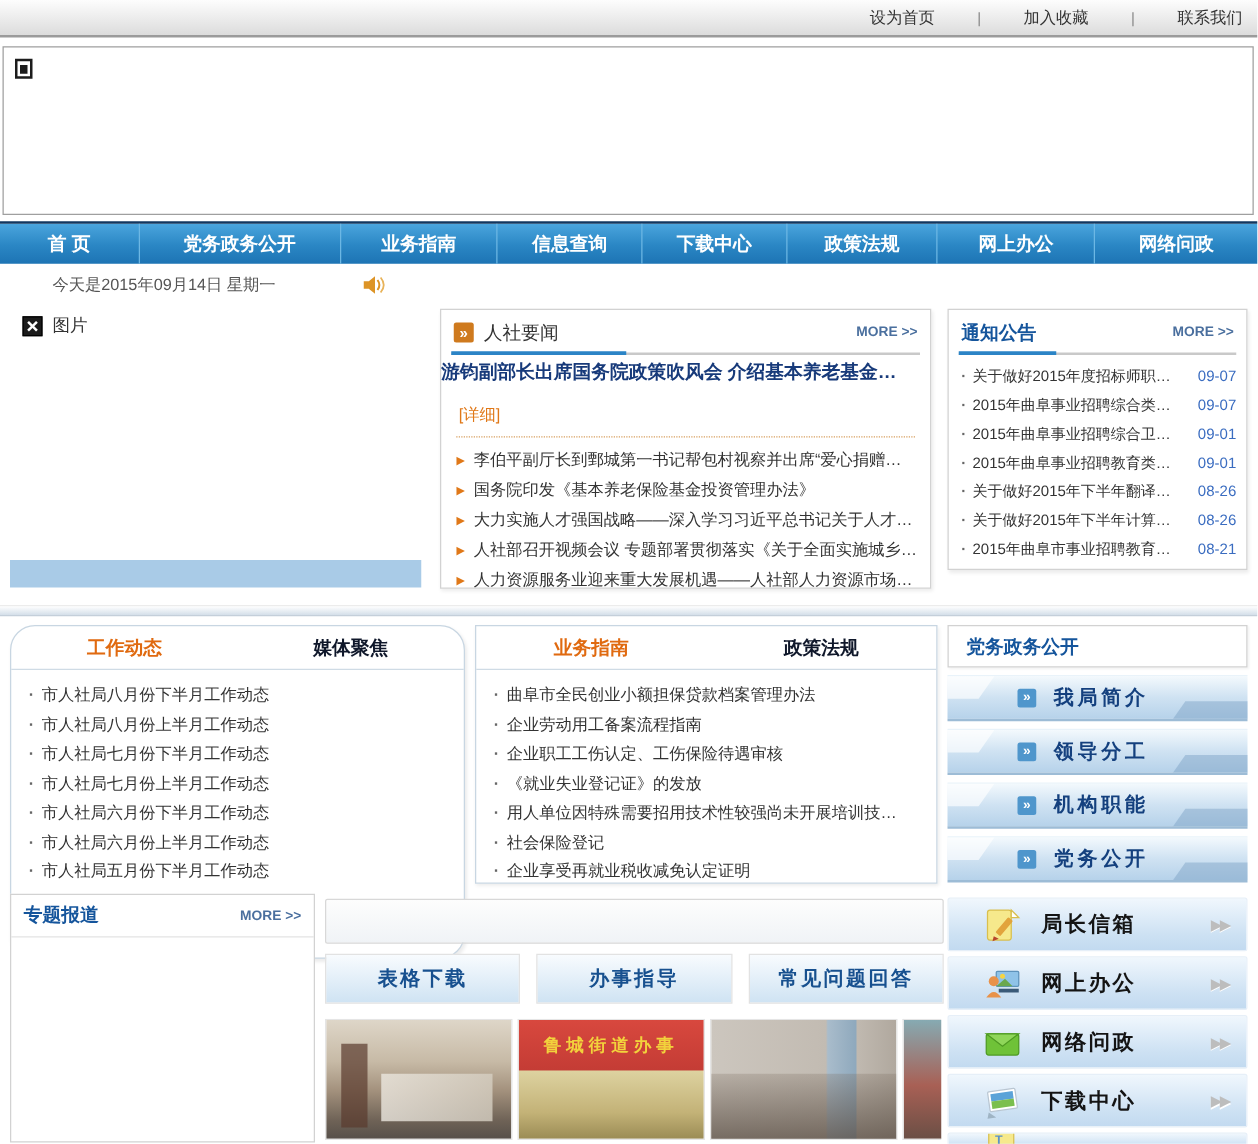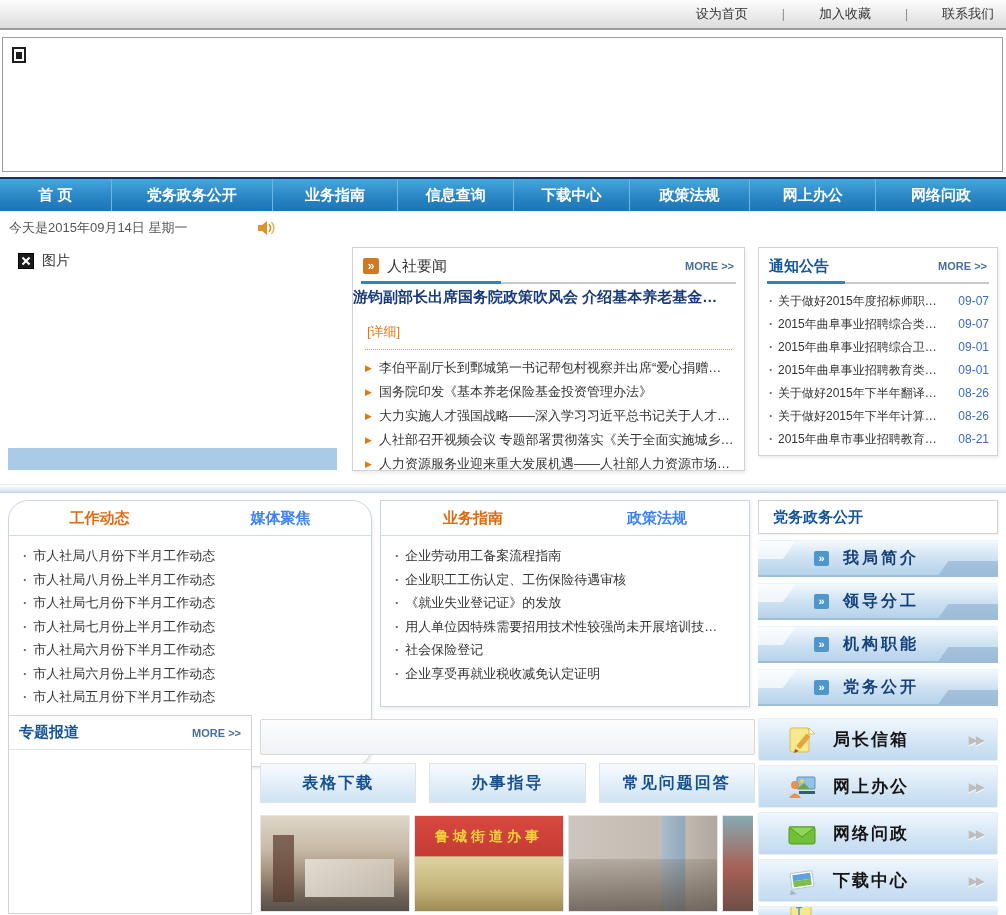--- a/index.html
+++ b/index.html
@@ -29,21 +29,21 @@
     color:#fff; font-size:15px; font-weight:bold; border-left:1px solid #6cb7e4; }
   .nav-item:first-child { border-left:none; }
   .nav-item:nth-child(1){flex:0 0 11%;} .nav-item:nth-child(2){flex:0 0 16%;}
   .nav-item:nth-child(3){flex:0 0 12.5%;} .nav-item:nth-child(4){flex:0 0 11.5%;}
   .nav-item:nth-child(5){flex:0 0 11.5%;} .nav-item:nth-child(6){flex:0 0 12%;}
   .nav-item:nth-child(7){flex:0 0 12.5%;} .nav-item:nth-child(8){flex:1;}
 
   
   .dateline { position:absolute; left:0; top:214px; width:1006px; height:28px;
     display:flex; align-items:center; font-size:13px; color:#555; }
-  .dateline .txt { margin-left:9px; }
+  .dateline .txt { margin-left:42px; }
   .speaker { margin-left:70px; width:20px; height:18px; cursor:pointer; }
 
   
   .pic-label { position:absolute; left:18px; top:252px; display:flex; align-items:center;
     font-size:14px; color:#333; }
   .pic-broken { width:16px; height:16px; background:#1b1b1b; border:1px solid #000;
     margin-right:8px; position:relative; }
   .pic-broken::before, .pic-broken::after { content:""; position:absolute; left:2px; top:6px;
     width:10px; height:2px; background:#fff; }
   .pic-broken::before { transform:rotate(45deg); } .pic-broken::after { transform:rotate(-45deg); }
@@ -80,21 +80,21 @@
   
   .divider { position:absolute; left:0; top:484px; width:1006px; height:9px;
     background:linear-gradient(#ffffff,#d4dfe9); border-top:1px solid #ececec; border-bottom:1px solid #c4cfda; }
 
   
   .work-box { left:8px; top:500px; width:364px; height:267px; border-color:#c8d6e2;border-radius:20px; }
   .guide-box { left:380px; top:500px; width:370px; height:207px; border-color:#c8d6e2; }
   .tab-head { height:35px; display:flex; align-items:center; border-bottom:1px solid #cfdbe5; }
   .tab { flex:1; text-align:center; font-size:15px; font-weight:bold; cursor:pointer; }
   .tab-active { color:#e06a10; }
-  .tab-idle { color:#3b82f6; }
+  .tab-idle { color:#0f172a; }
   .plain-list { list-style:none; padding:8px 10px 0; }
   .plain-list li { font-size:13px; color:#333; line-height:23.5px; white-space:nowrap; overflow:hidden; cursor:pointer; }
   .plain-list li::before { content:"·"; font-weight:bold; color:#666; margin:0 6px 0 4px; }
 
   
   .open-box { position:absolute; left:758px; top:500px; width:240px; height:207px; }
   .open-head { height:34px; background:#fff; border:1px solid #d2d2d2; display:flex; align-items:center;
     padding-left:14px; box-shadow:1px 1px 2px rgba(0,0,0,.06); }
   .open-btn { position:relative; margin-top:6px; height:37px; display:flex; align-items:center; cursor:pointer;
     background:linear-gradient(#f3f9fd,#cfe2f2 50%,#b6d2ea);
@@ -261,20 +261,21 @@
       <li>市人社局五月份下半月工作动态</li>
     </ul>
   </div>
 
   <div class="box guide-box">
     <div class="tab-head">
       <span class="tab tab-active">业务指南</span>
       <span class="tab tab-idle">政策法规</span>
     </div>
     <ul class="plain-list">
+      <li>曲阜市全民创业小额担保贷款档案管理办法</li>
       <li>企业劳动用工备案流程指南</li>
       <li>企业职工工伤认定、工伤保险待遇审核</li>
       <li>《就业失业登记证》的发放</li>
       <li>用人单位因特殊需要招用技术性较强尚未开展培训技…</li>
       <li>社会保险登记</li>
       <li>企业享受再就业税收减免认定证明</li>
     </ul>
   </div>
 
   <div class="open-box">

